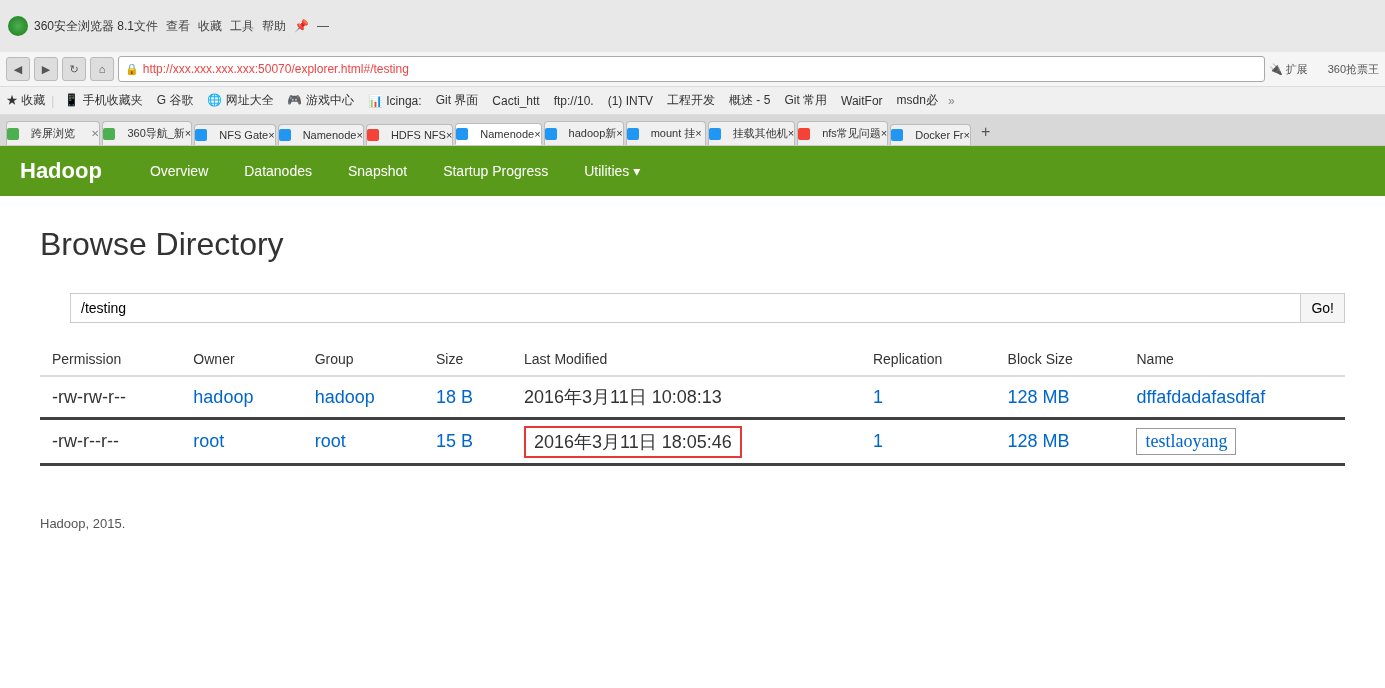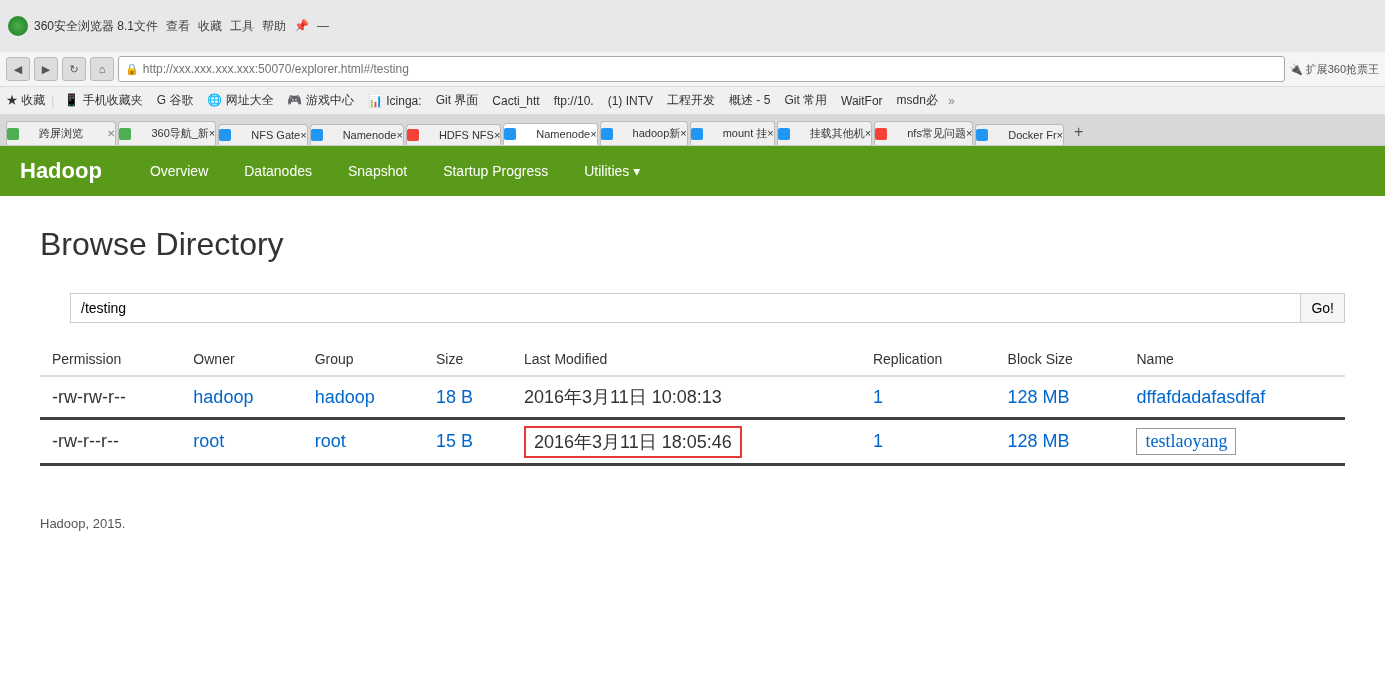--- a/index.html
+++ b/index.html
@@ -10,30 +10,30 @@
     .title-bar { display: flex; align-items: center; justify-content: flex-start; padding: 16px 8px; background: #e8e8e8; font-size: 12px; }
     .title-bar-left { display: flex; align-items: center; gap: 6px; }
     .title-bar-right { display: flex; align-items: center; gap: 8px; font-size: 12px; color: #444; }
     .browser-logo { width: 20px; height: 20px; background: radial-gradient(circle, #4CAF50, #1a7a1a); border-radius: 50%; display: inline-block; }
 
     
     .nav-bar { display: flex; align-items: center; padding: 4px 6px; gap: 4px; background: #f5f5f5; border-bottom: 1px solid #ddd; }
     .nav-btn { width: 24px; height: 24px; background: #ddd; border: 1px solid #bbb; border-radius: 3px; cursor: pointer; display: flex; align-items: center; justify-content: center; font-size: 11px; color: #555; }
     .address-bar { flex: 1; display: flex; align-items: center; background: #fff; border: 1px solid #aaa; border-radius: 3px; padding: 2px 6px; height: 26px; gap: 4px; }
     .address-bar .lock-icon { color: #4a90d9; font-size: 11px; }
-    .address-input { border: none; outline: none; flex: 1; font-size: 12px; color: #737373; }
-    .nav-bar-right { display: flex; align-items: flex-end; gap: 0; font-size: 11px; color: #555; }
+    .address-input { border: none; outline: none; flex: 1; font-size: 12px; color: #ef4444; }
+    .nav-bar-right { display: flex; align-items: flex-end; gap: 20px; font-size: 11px; color: #555; }
 
     
     .bookmarks-bar { display: flex; align-items: center; padding: 3px 6px; gap: 6px; background: #f0f0f0; border-bottom: 1px solid #ddd; font-size: 12px; overflow: hidden; white-space: nowrap; }
     .bookmark-item { display: flex; align-items: center; gap: 2px; cursor: pointer; padding: 2px 4px; border-radius: 3px; color: #333; text-decoration: none; }
 
     
     .tabs-bar { display: flex; align-items: flex-end; padding: 4px 6px 0; background: #d8d8d8; gap: 2px; overflow: hidden; }
-    .tab { display: flex; align-items: center; gap: 20px; padding: 4px 0; background: #f0f0f0; border: 1px solid #bbb; border-bottom: none; border-radius: 4px 4px 0 0; font-size: 11px; cursor: pointer; max-width: 130px; min-width: 80px; white-space: nowrap; overflow: hidden; text-overflow: ellipsis; }
+    .tab { display: flex; align-items: center; gap: 12px; padding: 4px 0; background: #f0f0f0; border: 1px solid #bbb; border-bottom: none; border-radius: 4px 4px 0 0; font-size: 11px; cursor: pointer; max-width: 130px; min-width: 80px; white-space: nowrap; overflow: hidden; text-overflow: ellipsis; }
     .tab.active { background: #fff; border-bottom: 1px solid #fff; z-index: 1; }
     .tab .tab-close { margin-left: 4px; color: #888; font-size: 10px; }
     .tab-favicon { width: 12px; height: 12px; border-radius: 2px; }
     .tab-favicon.green { background: #4CAF50; }
     .tab-favicon.blue { background: #2196F3; }
     .tab-favicon.red { background: #f44336; }
 
     
     .hadoop-nav { background: #5a9a1a; padding: 0; }
     .hadoop-nav-inner { display: flex; align-items: center; padding: 0 20px; }

